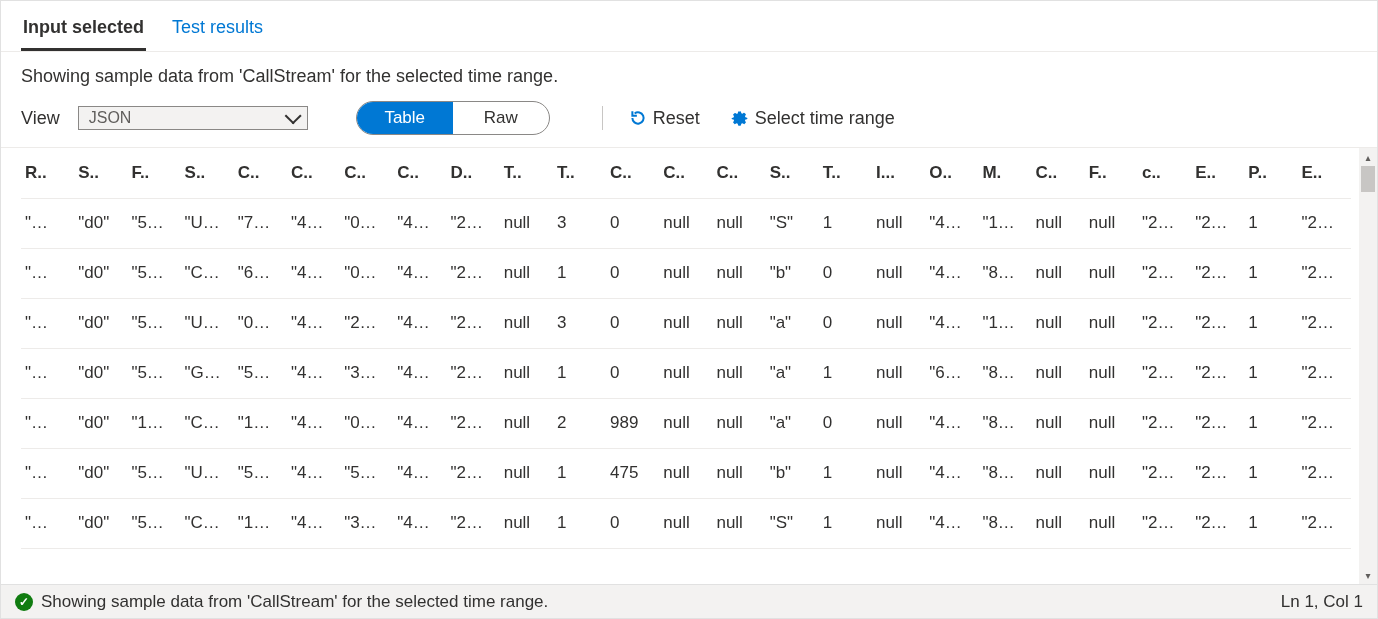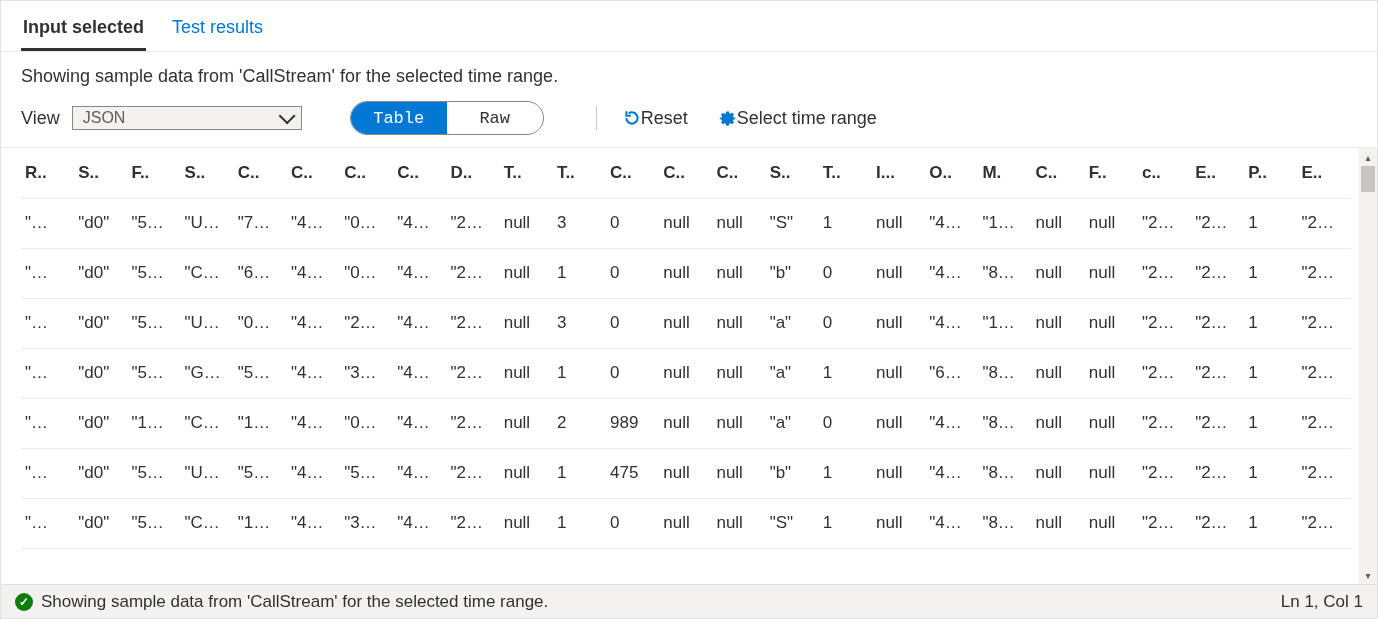--- a/index.html
+++ b/index.html
@@ -37,21 +37,21 @@
     padding: 14px 20px 8px 20px;
     font-size: 18px;
   }
   .toolbar {
     display: flex;
     align-items: center;
     padding: 6px 20px 12px 20px;
     gap: 12px;
     font-size: 17px;
   }
-  .view-label { font-size: 18px; margin-right: 0; }
+  .view-label { font-size: 18px; margin-right: 6px; }
   .dropdown {
     display: flex;
     align-items: center;
     justify-content: space-between;
     width: 230px;
     height: 24px;
     padding: 0 10px;
     border: 1px solid #8a8886;
     background: #f3f2f1;
     color: #605e5c;
@@ -72,29 +72,28 @@
     margin-left: 36px;
     height: 34px;
   }
   .toggle-btn {
     display: flex;
     align-items: center;
     justify-content: center;
     width: 96px;
     font-size: 17px;
     cursor: pointer;
-    font-family: Liberation Mono, monospace;
   }
   .toggle-btn.active { background: #0078d4; color: #fff; font-weight: 400; }
   .vsep {
     width: 1px; height: 24px; background: #c8c6c4;
     margin: 0 14px 0 40px;
   }
   .tool {
-    display: flex; align-items: center; 
+    display: flex; align-items: center; gap: 6px;
     color: #323130; cursor: pointer; font-size: 18px;
     margin-right: 18px;
   }
   .icn { color: #0078d4; font-size: 17px; display: inline-flex; }
   .icn svg { width: 18px; height: 18px; }
   .icn.gear svg { width: 19px; height: 19px; }
   .table-wrap {
     flex: 1;
     overflow: hidden;
     display: flex;

